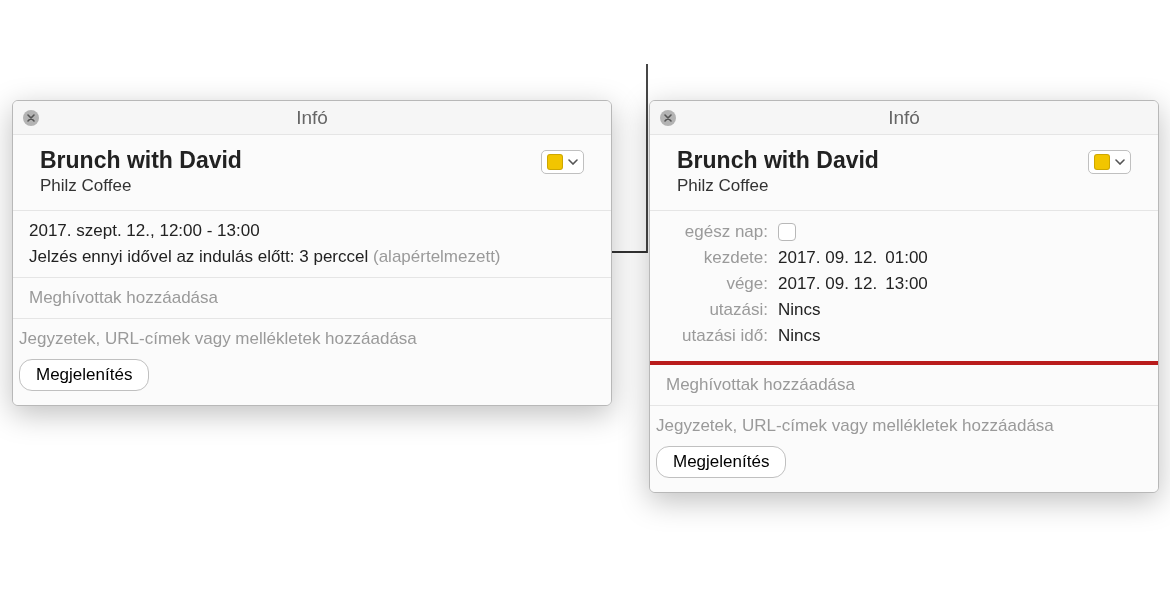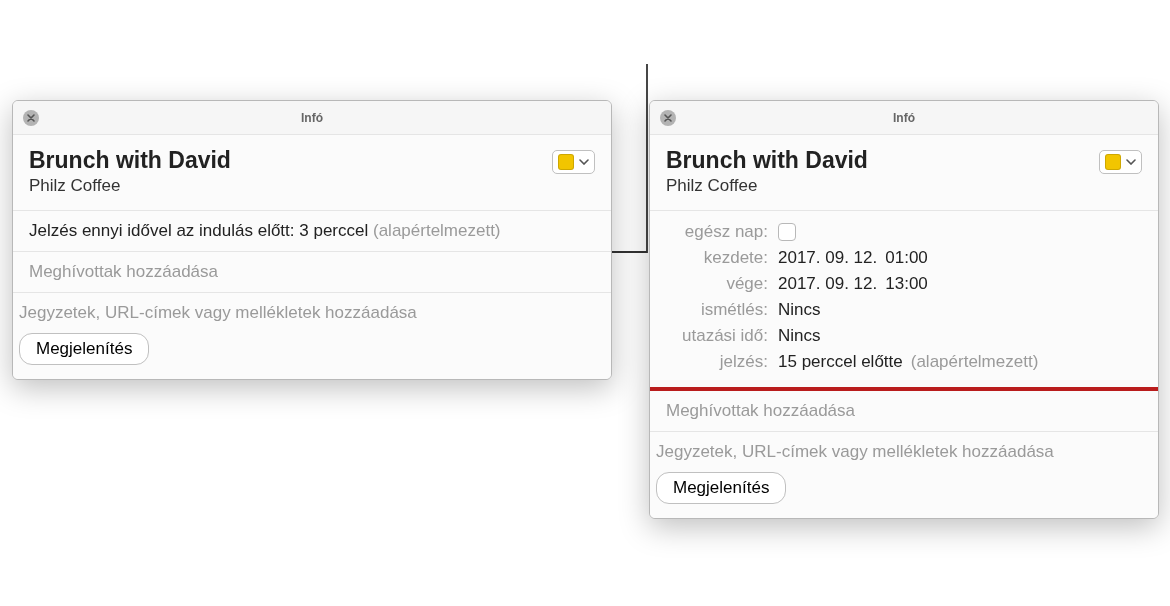--- a/index.html
+++ b/index.html
@@ -45,31 +45,30 @@
       height: 16px;
       border-radius: 50%;
       background: #b3b3b3;
       display: flex;
       align-items: center;
       justify-content: center;
       cursor: pointer;
     }
     .close-btn svg { display: block; }
     .titlebar-title {
-      font-size: 12px;
+      font-size: 19px;
       color: #666;
-      font-weight: bold;
     }
     .section {
       padding: 10px 16px;
       border-bottom: 1px solid #e5e5e5;
       background: #fbfbfb;
     }
     .header-section {
-      padding: 12px 16px 14px;
+      padding: 12px 27px 14px;
       display: flex;
       justify-content: space-between;
       align-items: flex-start;
     }
     .header-text { flex: 1; }
     .event-title {
       font-size: 23px;
       font-weight: 600;
       color: #222;
       margin-bottom: 2px;
@@ -192,20 +191,21 @@
     </div>
     <div class="calendar-picker">
       <span class="color-swatch"></span>
       <svg width="10" height="6" viewBox="0 0 10 6">
         <path d="M1 1 L5 5 L9 1" stroke="#555" stroke-width="1.6" fill="none" stroke-linecap="round"></path>
       </svg>
     </div>
   </div>
 
   <div class="section">
+    <div class="datetime-line">2017. szept. 12., 12:00 - 13:00</div>
     <div class="alert-line">
       <span>Jelzés ennyi idővel az indulás előtt: 3 perccel</span>
       <span class="alert-default">(alapértelmezett)</span>
     </div>
   </div>
 
   <div class="section placeholder-section">
     <span>Meghívottak hozzáadása</span>
   </div>
 
@@ -255,33 +255,26 @@
       </span>
     </div>
     <div class="field-row">
       <span class="field-label">vége:</span>
       <span class="field-value">
         <span>2017. 09. 12.</span>
         <span>13:00</span>
       </span>
     </div>
     <div class="field-row">
-      <span class="field-label">ismétlés:</span>
+      <span class="field-label">utazási:</span>
       <span class="field-value">Nincs</span>
     </div>
     <div class="field-row">
       <span class="field-label">utazási idő:</span>
       <span class="field-value">Nincs</span>
-    </div>
-    <div class="field-row">
-      <span class="field-label">jelzés:</span>
-      <span class="field-value">
-        <span>15 perccel előtte</span>
-        <span class="alert-default">(alapértelmezett)</span>
-      </span>
     </div>
   </div>
 
   <div class="section placeholder-section">
     <span>Meghívottak hozzáadása</span>
   </div>
 
   <div class="bottom-section">
     <div class="placeholder-section">
       <span>Jegyzetek, URL-címek vagy mellékletek hozzáadása</span>

